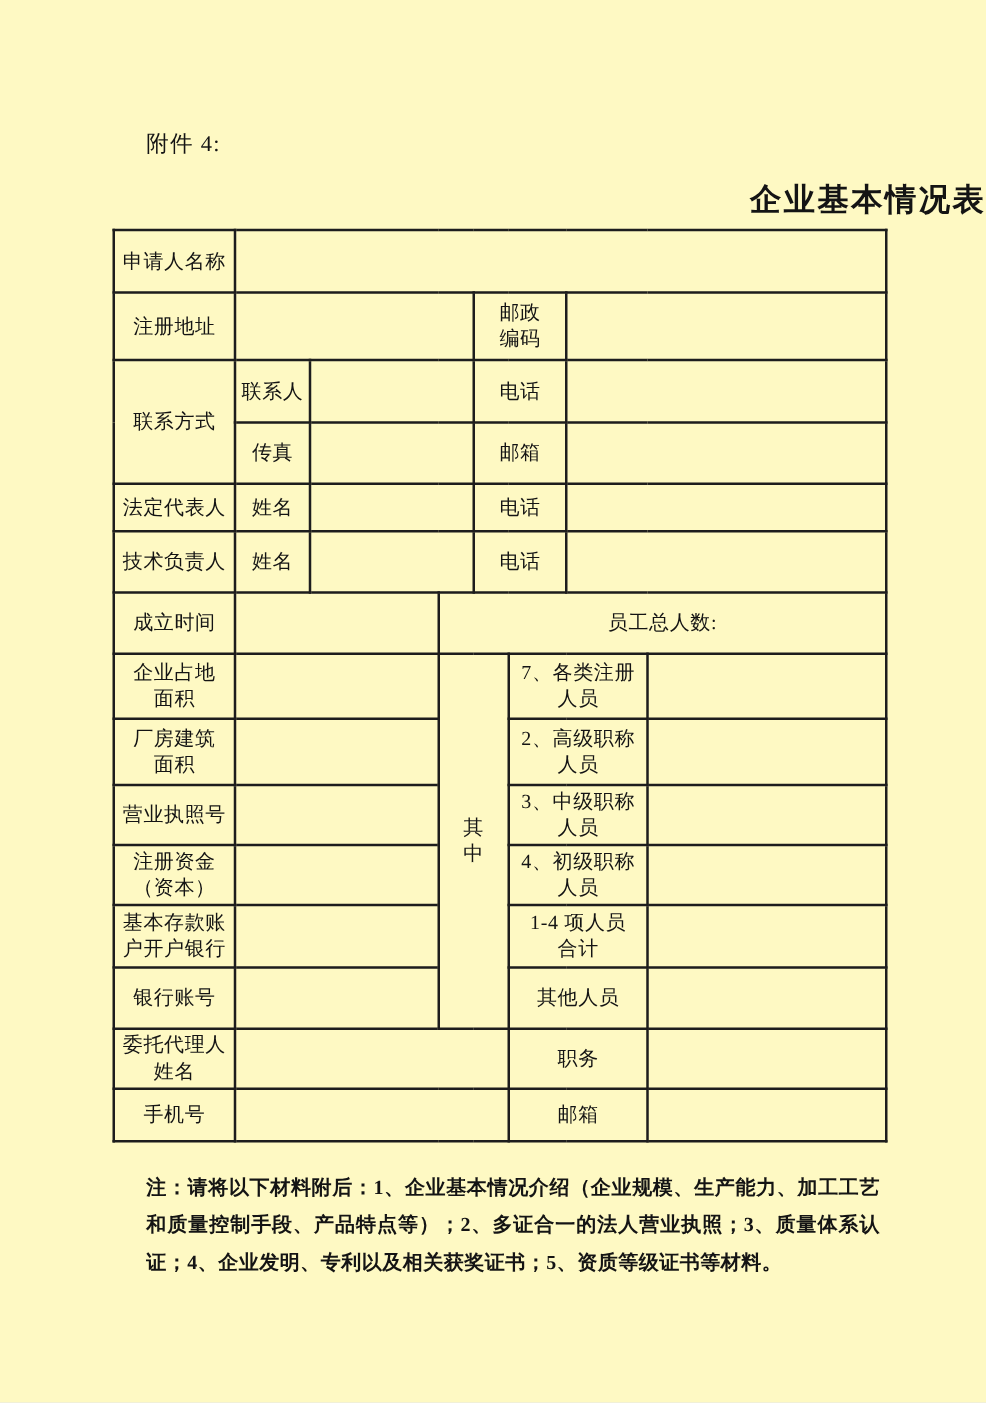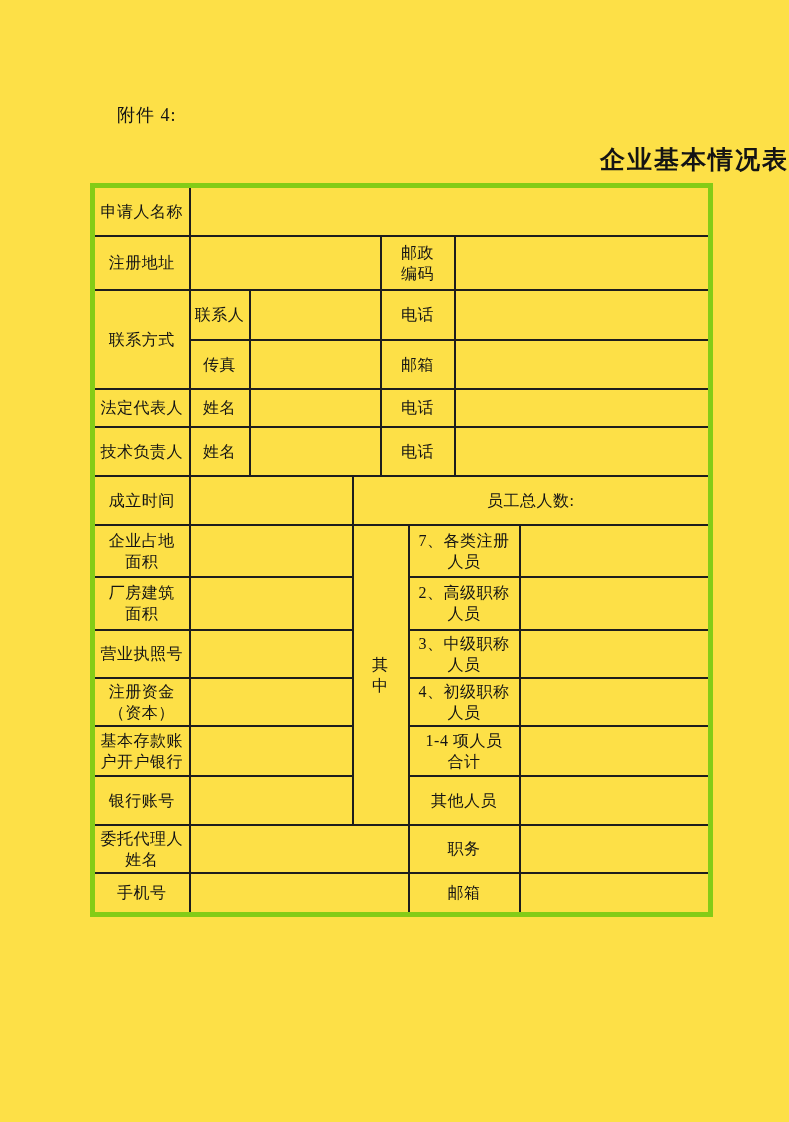--- a/index.html
+++ b/index.html
@@ -3,21 +3,21 @@
 <meta charset="utf-8">
 <style>
   * { margin: 0; padding: 0; box-sizing: border-box; }
   html, body { background: #e8e8e8; }
   body { font-family: "Liberation Serif", "DejaVu Serif", serif; color: #141414; }
   .page {
     position: relative;
     width: 789px;
     height: 1122px;
     margin: 0 auto;
-    background: #fde047;
+    background: #fef9c3;
     overflow: hidden;
   }
   .attachment {
     position: absolute;
     left: 117px;
     top: 103px;
     font-size: 18px;
     letter-spacing: 1px;
     white-space: pre;
   }
@@ -32,21 +32,21 @@
     font-size: 25px;
     letter-spacing: 2px;
   }
   table.form {
     position: absolute;
     left: 90px;
     top: 183px;
     width: 618px;
     border-collapse: collapse;
     table-layout: fixed;
-    border: 5px solid #84cc16;
+    border: 2px solid #84cc16;
   }
   table.form td {
     border: 2px solid #1d1d1d;
     text-align: center;
     vertical-align: middle;
     white-space: pre-line;
     font-size: 16px;
     line-height: 21px;
     padding: 2px 3px;
     overflow: hidden;
@@ -210,14 +210,15 @@
 
       <tr style="height:42px">
         <td class="lbl">手机号</td>
         <td class="val" colspan="4"></td>
         <td class="lbl" colspan="2">邮箱</td>
         <td class="val"></td>
       </tr>
     </tbody>
   </table>
 
+  <div class="note">注：请将以下材料附后：1、企业基本情况介绍（企业规模、生产能力、加工工艺和质量控制手段、产品特点等）；2、多证合一的法人营业执照；3、质量体系认证；4、企业发明、专利以及相关获奖证书；5、资质等级证书等材料。</div>
 
 </div>
 
 </body></html>

